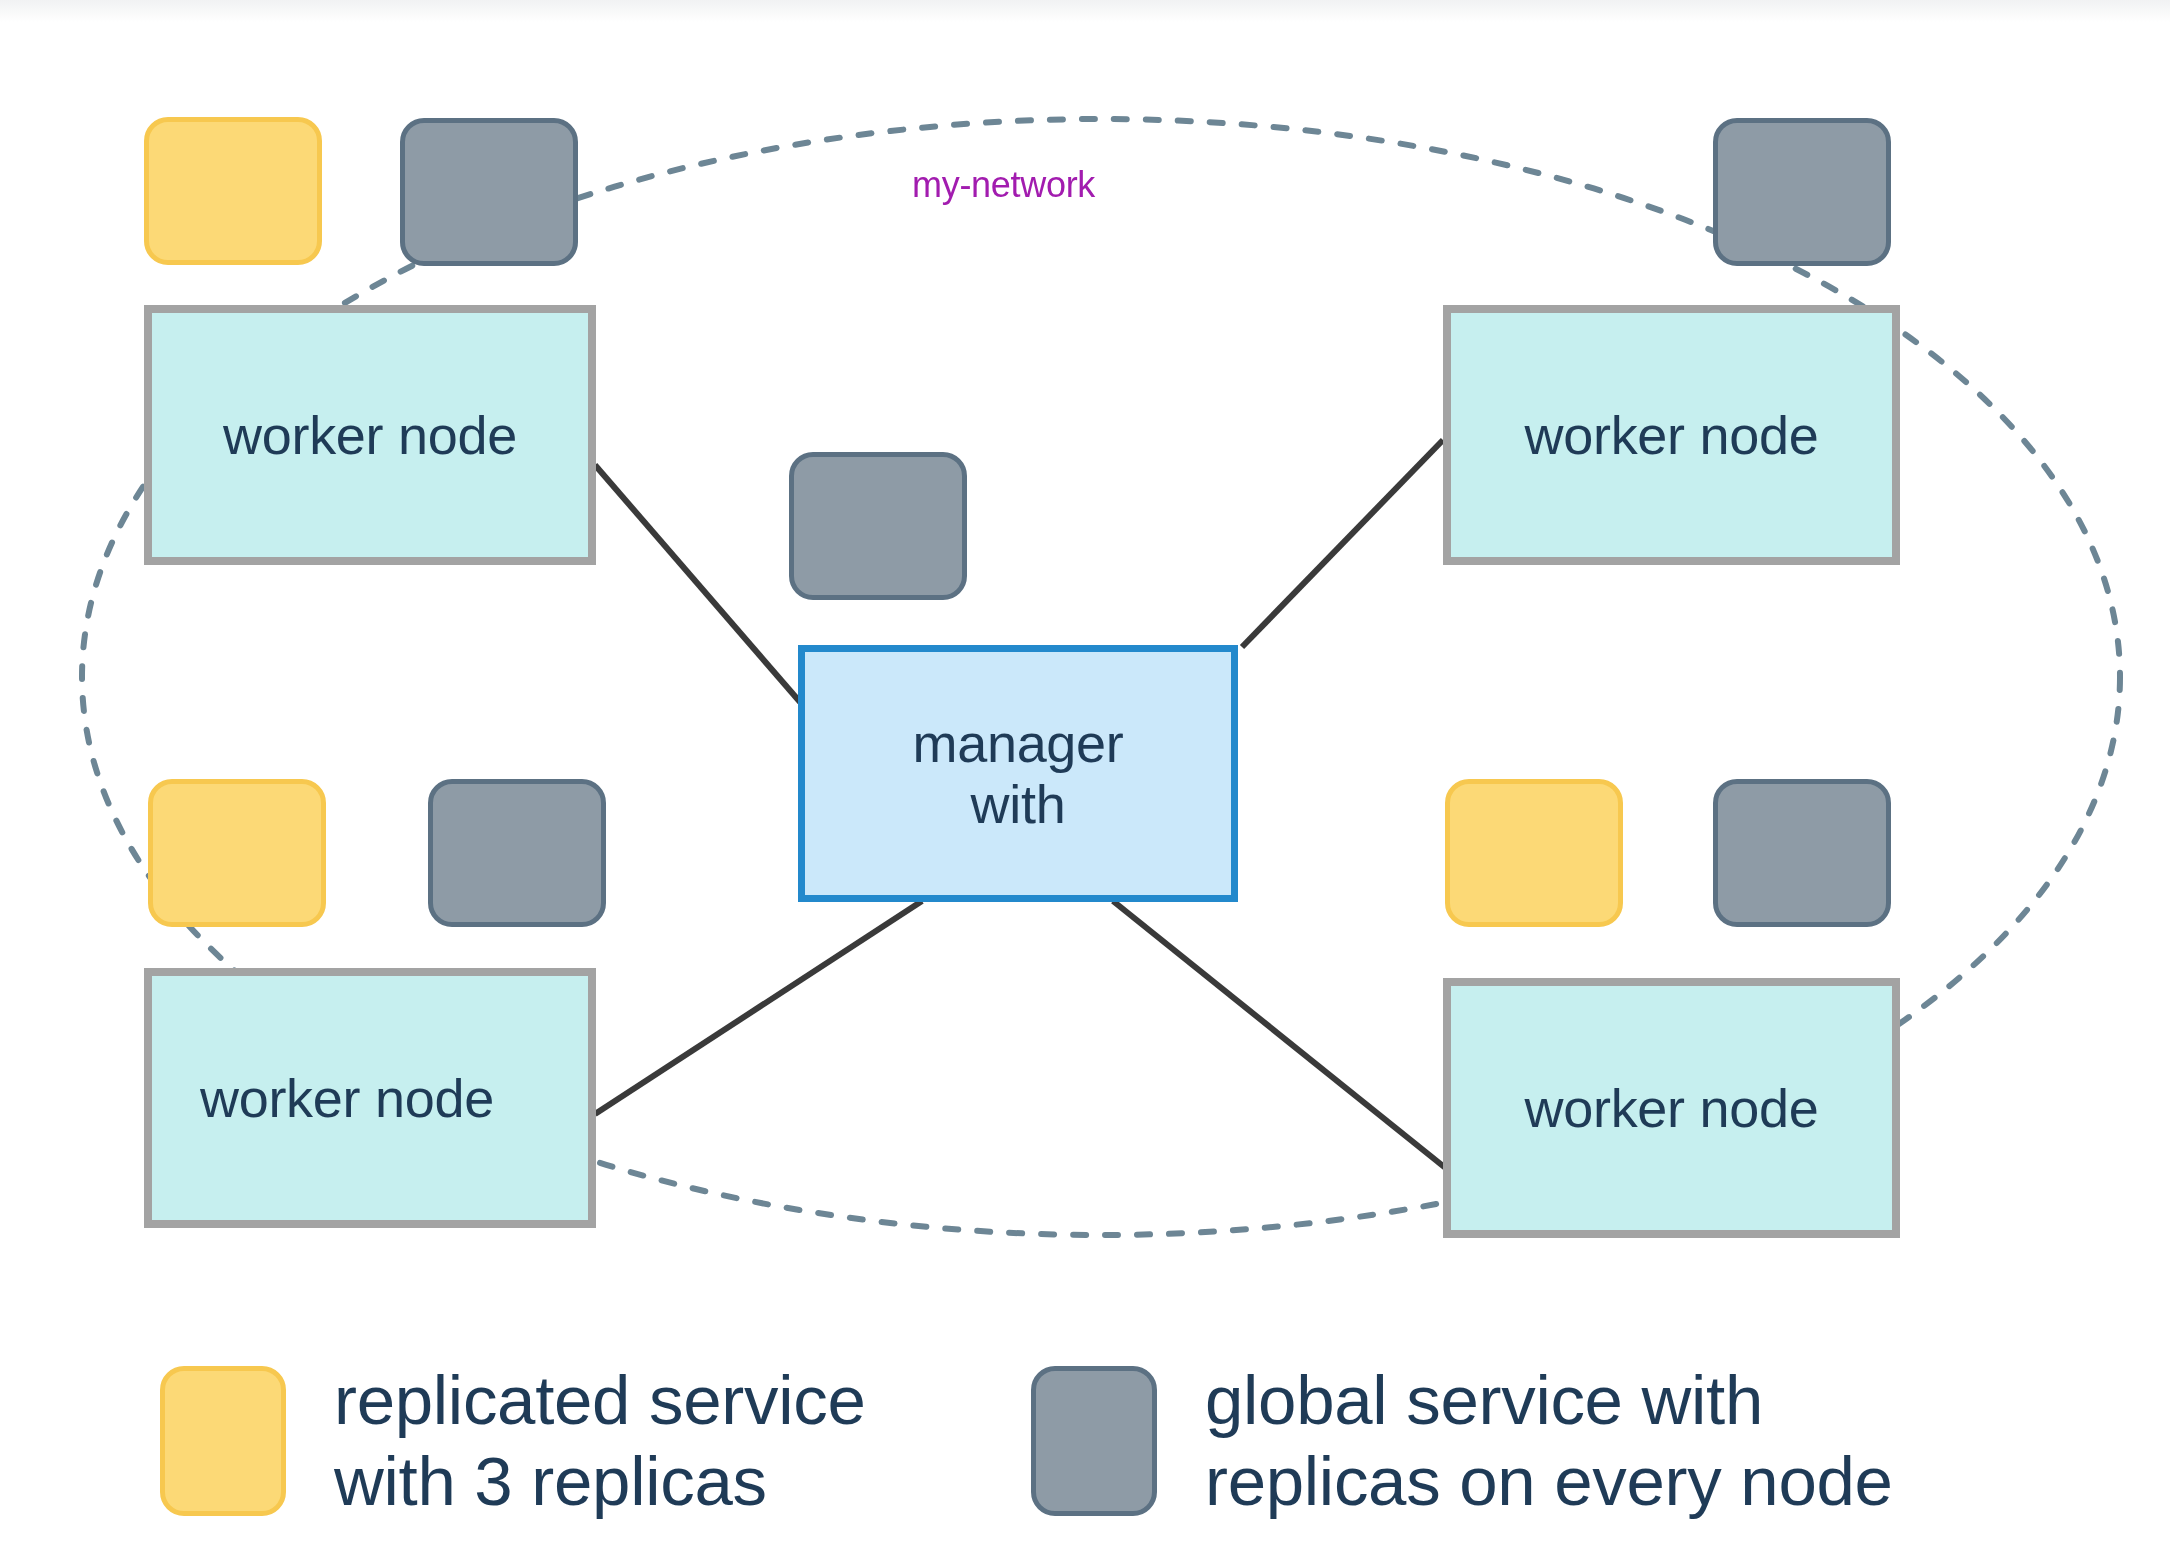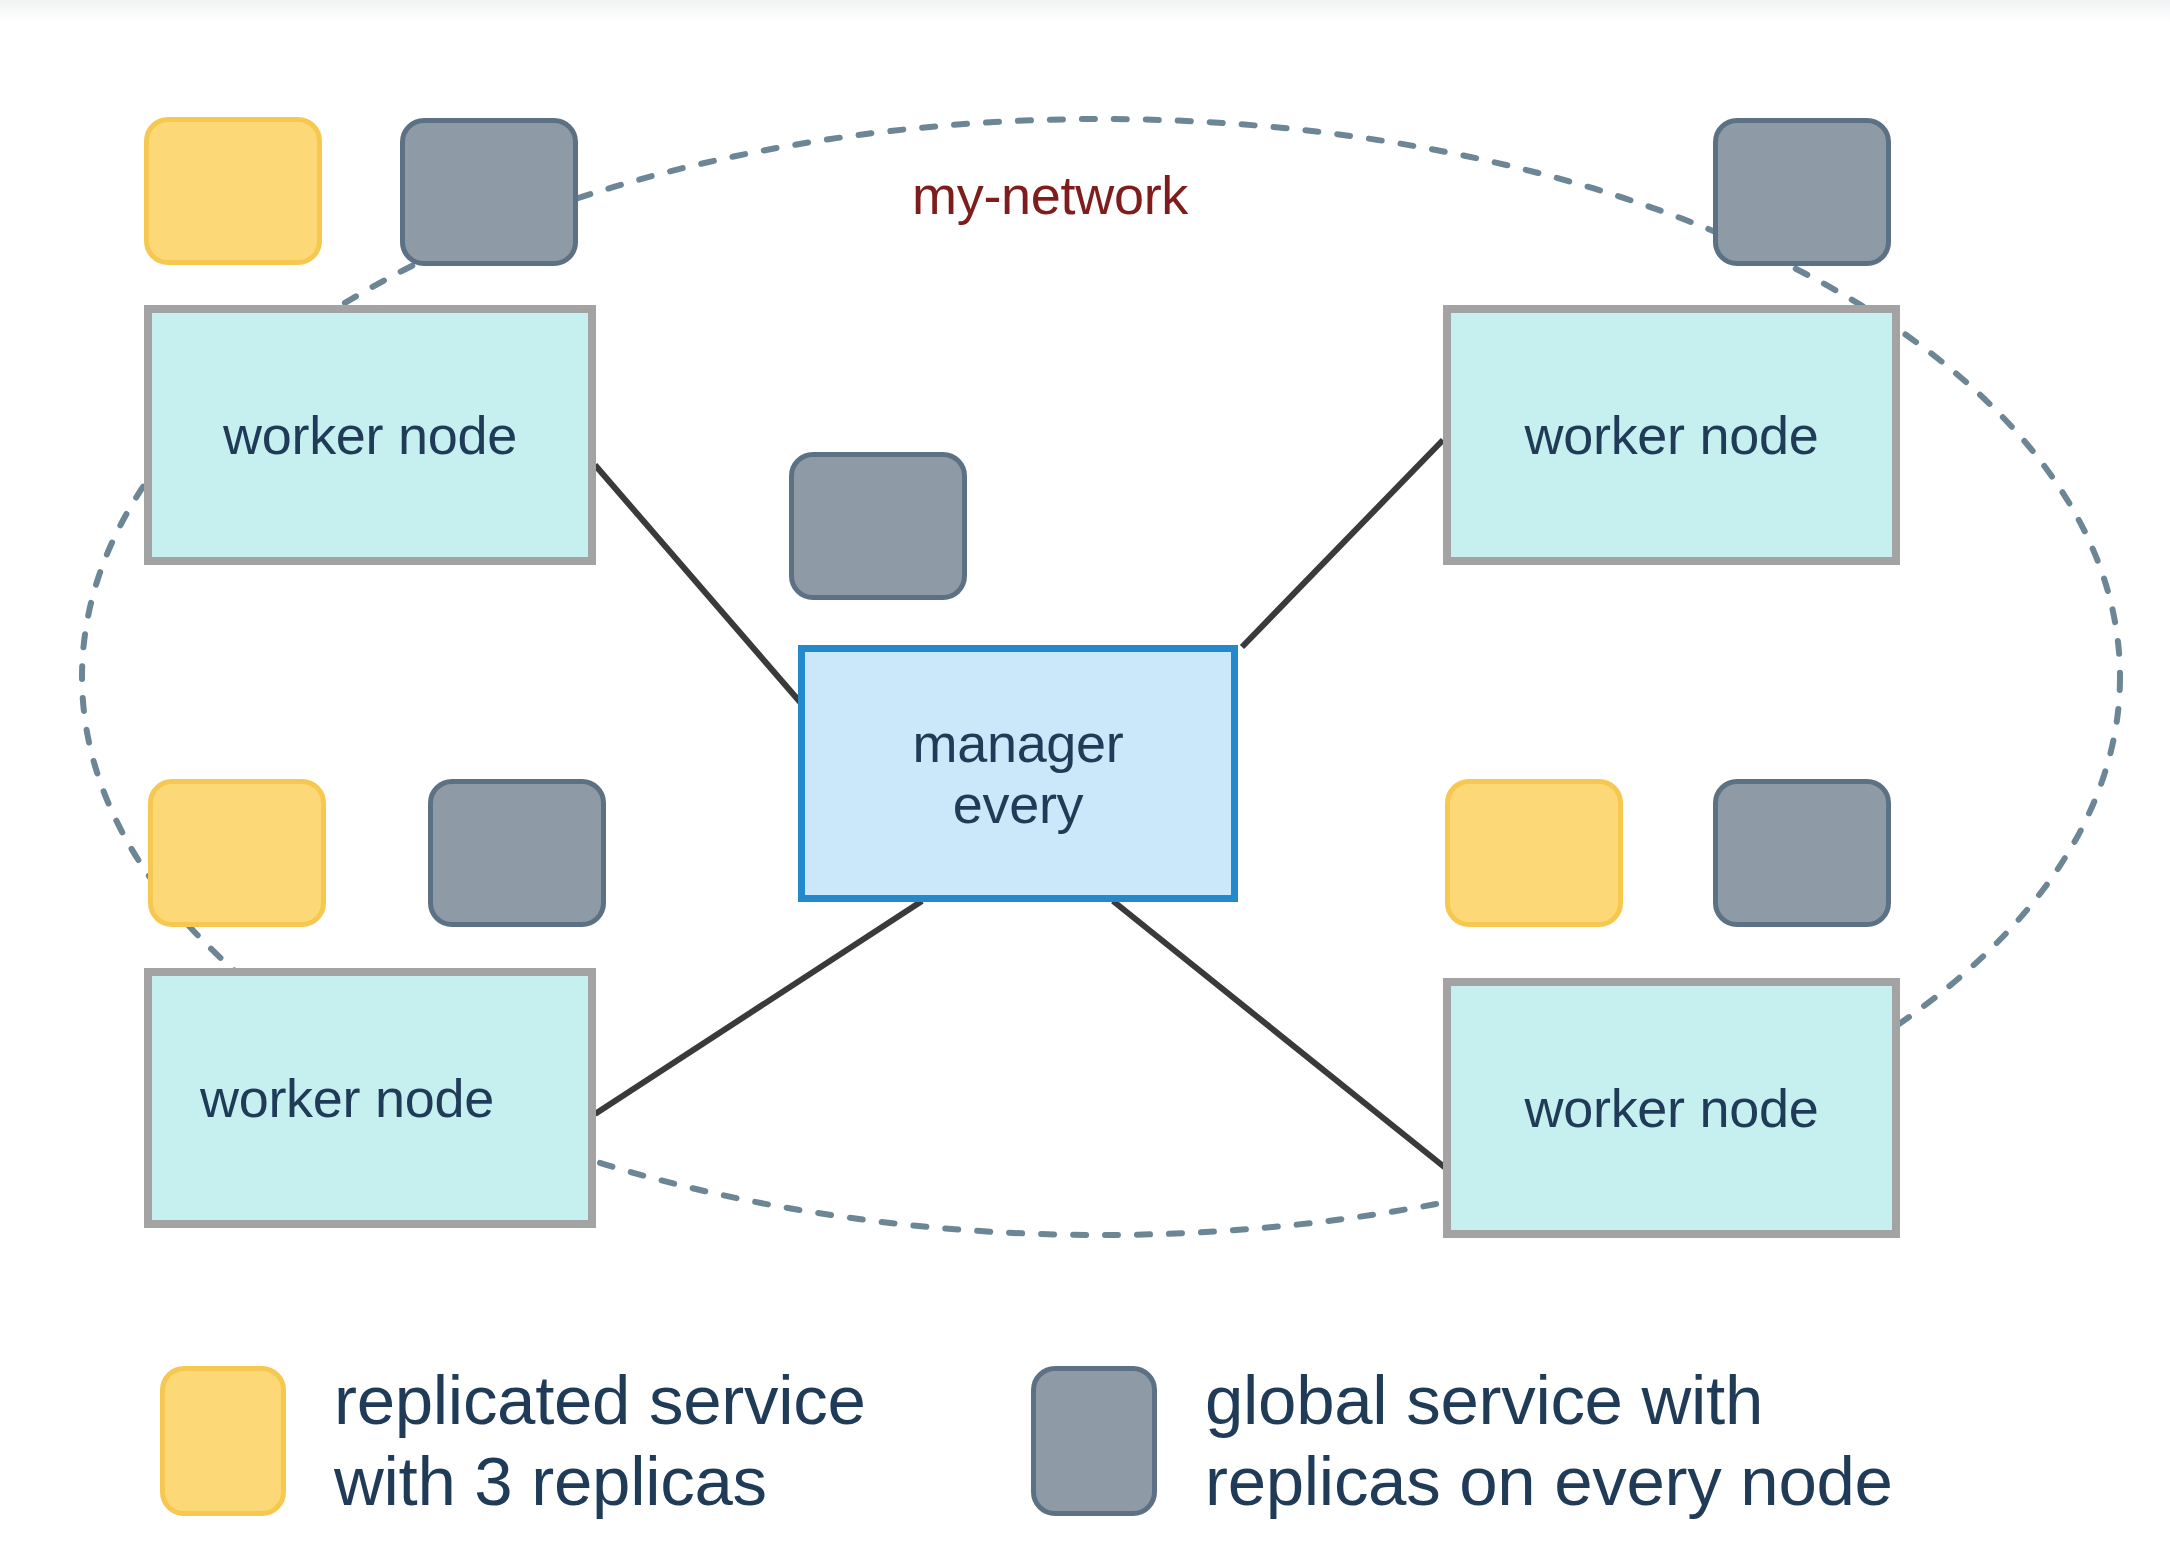--- a/index.html
+++ b/index.html
@@ -67,22 +67,22 @@
   .chip-replicated {
     background: #fcd976;
     border: 5px solid #f7c84f;
   }
   .chip-global {
     background: #8e9ba6;
     border: 5px solid #5c7183;
   }
   .network-label {
     position: absolute;
-    color: #7f1d1d;
-    font-size: 54px;
+    color: #a21caf;
+    font-size: 36px;
     letter-spacing: -0.3px;
     white-space: nowrap;
   }
   .legend-item {
     position: absolute;
     display: flex;
     align-items: center;
   }
   .legend-swatch {
     box-sizing: border-box;
@@ -128,21 +128,21 @@
   </div>
 
   <div class="node-box worker-node" style="left:1443px; top:305px; width:457px; height:260px;">
     <span>worker node</span>
   </div>
 
   <div class="service-chip chip-global" style="left:789px; top:452px; width:178px; height:148px;"></div>
 
   <div class="node-box manager-node" style="left:798px; top:645px; width:440px; height:257px; flex-direction:column;">
     <span>manager</span>
-    <span>every</span>
+    <span>with</span>
   </div>
 
   <div class="service-chip chip-replicated" style="left:148px; top:779px; width:178px; height:148px;"></div>
   <div class="service-chip chip-global" style="left:428px; top:779px; width:178px; height:148px;"></div>
   <div class="service-chip chip-replicated" style="left:1445px; top:779px; width:178px; height:148px;"></div>
   <div class="service-chip chip-global" style="left:1713px; top:779px; width:178px; height:148px;"></div>
 
   <div class="node-box worker-node" style="left:144px; top:968px; width:452px; height:260px; justify-content:flex-start; padding-left:48px;">
     <span>worker node</span>
   </div>

